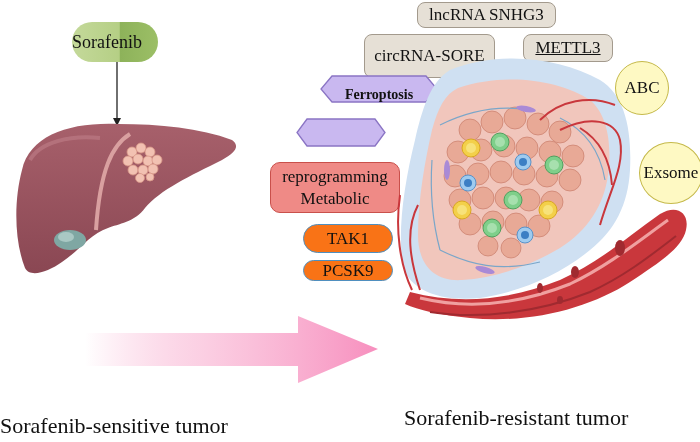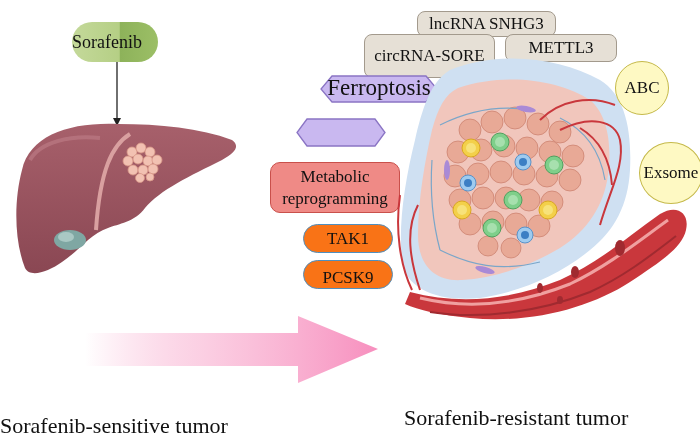--- a/index.html
+++ b/index.html
@@ -3,21 +3,21 @@
 <meta charset="utf-8">
 <style>
   html,body{margin:0;padding:0;background:#fff;}
   body{width:700px;height:442px;position:relative;overflow:hidden;font-family:"Liberation Serif","DejaVu Serif",serif;color:#111;}
   .abs{position:absolute;}
   svg.layer{position:absolute;left:0;top:0;}
   .pill{position:absolute;display:flex;align-items:center;justify-content:center;font-size:17px;box-sizing:border-box;white-space:nowrap;}
   .gray{background:#e6e0d6;border:1.5px solid #a39a8d;border-radius:8px;}
   .blue{background:#f97316;border:1.5px solid #4f8fbf;border-radius:16px;}
   .red{background:#ef8a86;border:1.5px solid #c9504b;border-radius:10px;text-align:center;line-height:22px;flex-direction:column;}
-  .hex{position:absolute;display:flex;align-items:flex-start;justify-content:center;font-size:23px;}
+  .hex{position:absolute;display:flex;align-items:flex-end;justify-content:center;font-size:14px;font-weight:bold;}
   .hex svg{position:absolute;left:0;top:0;}
   .hex span{position:relative;}
   .circ{position:absolute;border-radius:50%;background:#fef9c3;border:1.5px solid #c5b94a;display:flex;align-items:center;justify-content:center;font-size:17px;box-sizing:border-box;}
   .bottom-label{position:absolute;font-size:22px;white-space:nowrap;}
 </style>
 </head>
 <body>
 
 <div class="abs" style="left:72px;top:22px;width:86px;height:40px;border-radius:20px;background:linear-gradient(90deg,#c4d99a 0%,#b5cf85 55%,#8db25a 56%,#9cbf66 100%);display:flex;align-items:center;font-size:18px;">
   <span>Sorafenib</span>
@@ -50,51 +50,51 @@
       <circle cx="148" cy="161" r="5"></circle>
       <circle cx="157" cy="160" r="5"></circle>
     <circle cx="133" cy="170" r="5"></circle>
       <circle cx="143" cy="170" r="5"></circle>
       <circle cx="153" cy="169" r="5"></circle>
     <circle cx="140" cy="178" r="4.5"></circle>
       <circle cx="150" cy="177" r="4"></circle>
   </g>
 </svg>
 
-<div class="pill gray" style="left:417px;top:11px;width:139px;height:26px;text-align:center;">
+<div class="pill gray" style="left:417px;top:2px;width:139px;height:26px;text-align:center;">
   <span>lncRNA SNHG3</span>
 </div>
 <div class="pill gray" style="left:364px;top:34px;width:131px;height:44px;align-items:center;">
   <span>circRNA-SORE</span>
 </div>
-<div class="pill gray" style="left:505px;top:34px;width:112px;height:28px;">
+<div class="pill gray" style="left:523px;top:34px;width:90px;height:28px;text-decoration:underline;">
   <span>METTL3</span>
 </div>
 
 <div class="hex" style="left:320px;top:75px;width:118px;height:28px;">
   <svg width="118" height="28">
       <polygon points="12,1 106,1 117,14 106,27 12,27 1,14" fill="#c9b8f0" stroke="#8a74c4" stroke-width="1.3"></polygon>
     </svg>
   <span>Ferroptosis</span>
 </div>
 <div class="hex" style="left:296px;top:118px;width:90px;height:29px;">
   <svg width="90" height="29">
       <polygon points="11,1 79,1 89,14.5 79,28 11,28 1,14.5" fill="#c9b8f0" stroke="#8a74c4" stroke-width="1.3"></polygon>
     </svg>
 </div>
 
 <div class="pill red" style="left:270px;top:162px;width:130px;height:51px;">
+  <span>reprogramming</span>
   <span>Metabolic</span>
-  <span>reprogramming</span>
 </div>
 
 <div class="pill blue" style="left:303px;top:224px;width:90px;height:29px;">
   <span>TAK1</span>
 </div>
-<div class="pill blue" style="left:303px;top:260px;width:90px;height:29px;align-items:flex-end;">
+<div class="pill blue" style="left:303px;top:260px;width:90px;height:21px;">
   <span>PCSK9</span>
 </div>
 
 <svg class="layer" width="700" height="442">
 
   <path d="M450,70 C500,50 560,58 600,80 C625,95 632,130 630,170 C628,205 615,230 590,250 C560,275 520,292 480,298 C440,302 405,290 402,260 C398,225 405,180 415,140 C422,110 430,82 450,70 Z" fill="#cfe0f2"></path>
 
   <path d="M458,88 C505,72 560,80 590,100 C608,115 612,145 608,175 C604,205 588,230 560,248 C530,266 495,278 462,280 C432,282 418,262 418,235 C418,200 425,160 432,130 C438,108 445,94 458,88 Z" fill="#f1c6bc"></path>
 
   <g fill="#e8a996" stroke="#c87c6a" stroke-width="0.7">

